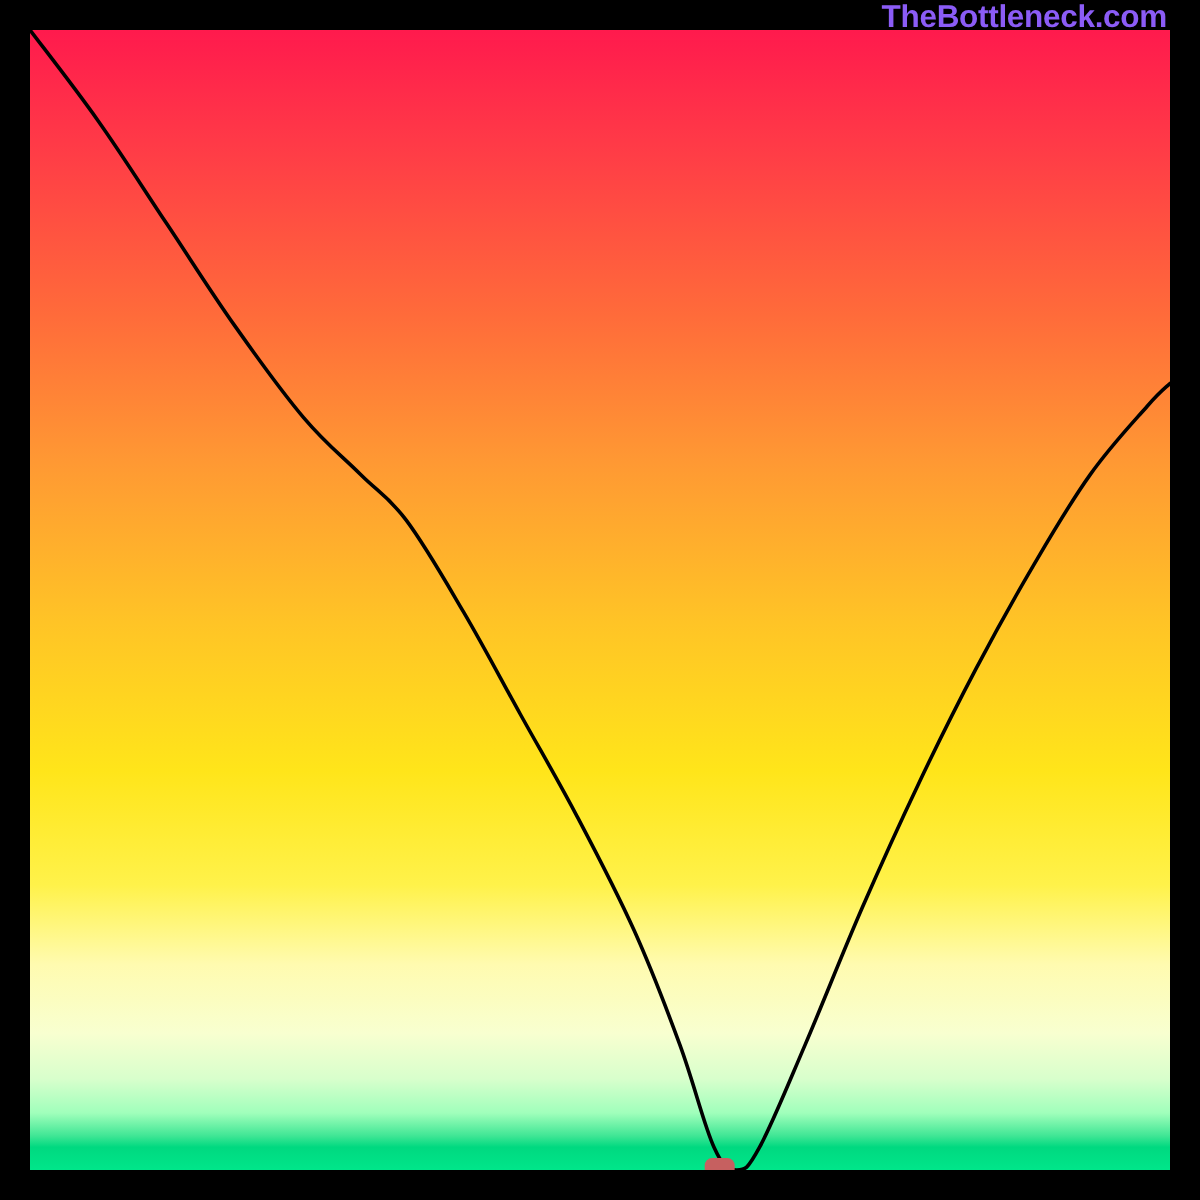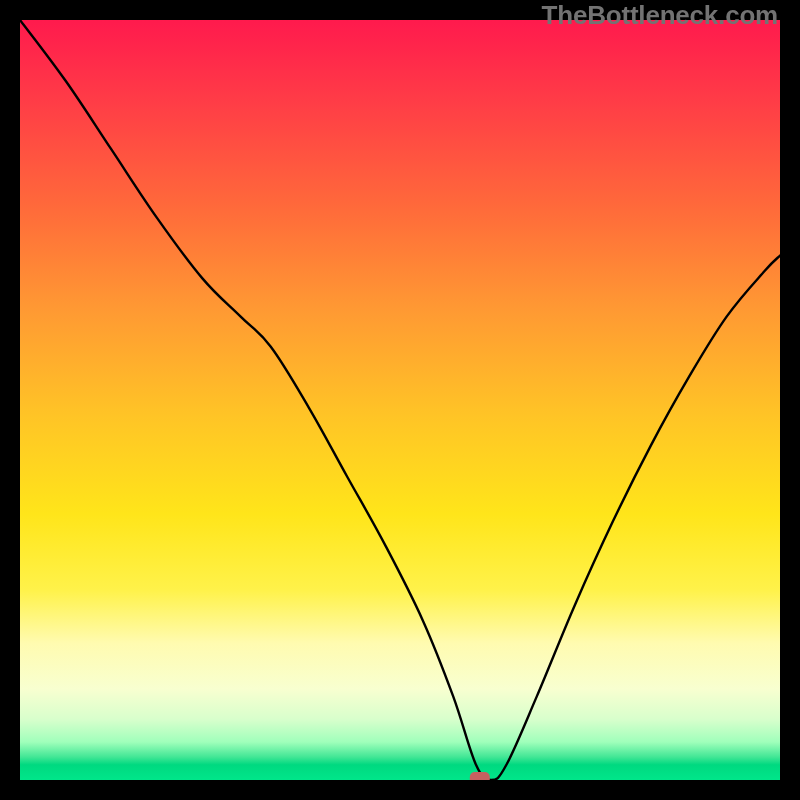--- a/index.html
+++ b/index.html
@@ -47,23 +47,23 @@
     left: 0;
     top: 0;
     width: 760px;
     height: 760px;
   }
   .watermark {
     position: absolute;
     top: 0;
     right: 22px;
     font-family: Arial, Helvetica, sans-serif;
-    font-size: 26px;
+    font-size: 21px;
     font-weight: 600;
-    color: #737373;
+    color: #8b5cf6;
     letter-spacing: -0.2px;
   }
 </style>
 </head>
 <body>
 
 <div class="plot-container">
   <div class="gradient-bg"></div>
   <svg class="curve-svg" viewBox="0 0 760 760" preserveAspectRatio="none">
     <path id="curve-path" fill="none" stroke="#000000" stroke-width="2.4" stroke-linecap="round" d="M 0,0 C 8.208,10.943999999999992 29.184,37.54399999999995 45.6,60.799999999999955 C 62.016000000000005,84.05599999999995 74.784,104.57600000000004 91.2,129.20000000000005 C 107.616,153.82400000000007 120.38399999999999,174.34400000000005 136.79999999999998,197.60000000000002 C 153.21599999999998,220.856 167.352,240.61599999999999 182.4,258.4 C 197.448,276.18399999999997 208.08799999999997,284.088 220.39999999999998,296.40000000000003 C 232.712,308.71200000000005 238.488,310.384 250.8,326.8 C 263.112,343.216 275.12,364.34400000000005 288.8,387.6 C 302.48,410.856 313.12,431.37600000000003 326.8,456 C 340.48,480.62399999999997 351.12,498.40799999999996 364.8,524.4 C 378.48,550.3919999999999 390.488,573.04 402.8,600.4 C 415.112,627.76 423.62399999999997,650.408 433.2,676.4 C 442.776,702.3919999999999 449.16,729.752 456,744.8 C 462.84,759.848 465.728,760 471.2,760 C 476.67199999999997,760 478.192,759.848 486.40000000000003,744.8 C 494.60800000000006,729.752 504.48800000000006,705.1279999999999 516.8000000000001,676.4 C 529.1120000000001,647.672 541.12,616.6640000000001 554.8,585.2 C 568.4799999999999,553.736 579.1200000000001,530.328 592.8000000000001,501.59999999999997 C 606.48,472.87199999999996 617.12,451.59200000000004 630.8,425.6 C 644.4799999999999,399.608 655.1199999999999,380.45599999999996 668.8,357.2 C 682.48,333.944 693.1200000000001,315.552 706.8000000000001,296.40000000000003 C 720.48,277.24800000000005 735.2239999999999,261.74399999999997 744.8,250.79999999999995 C 754.376,239.85599999999997 757.264,238.336 760,235.60000000000002"></path>

